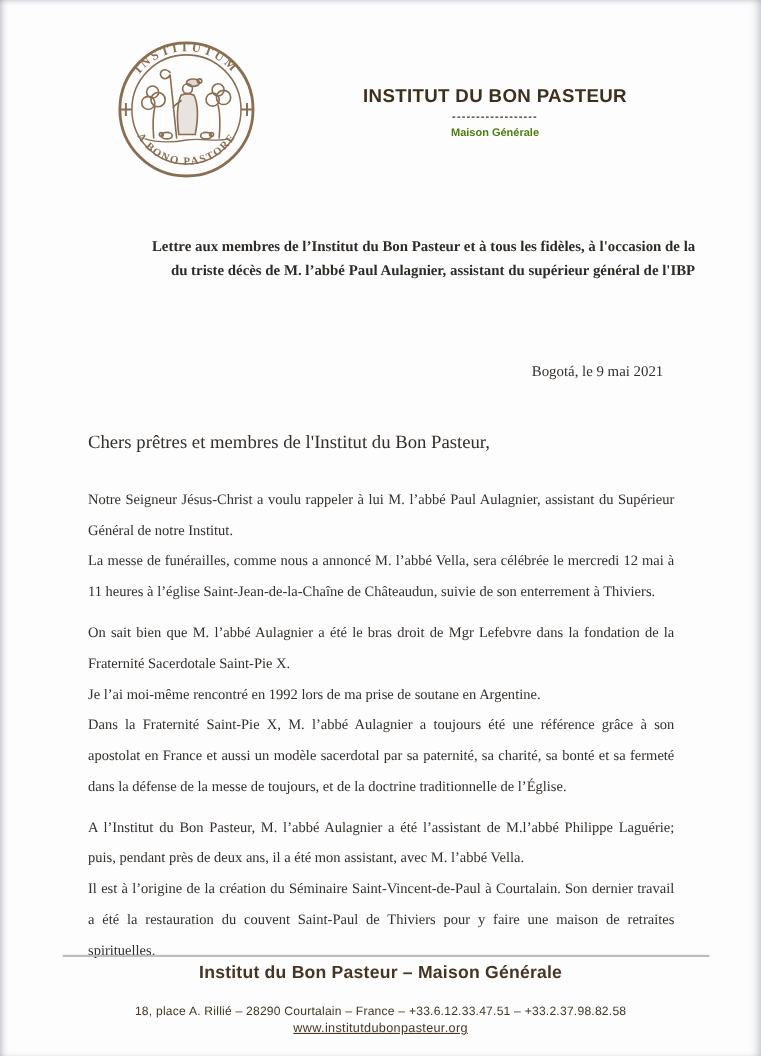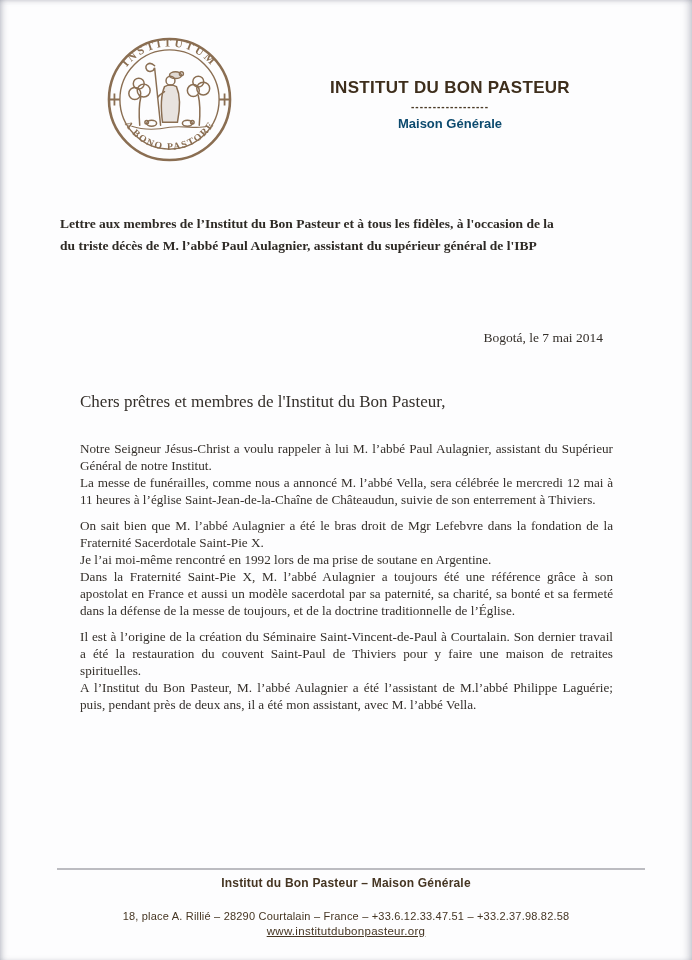--- a/index.html
+++ b/index.html
@@ -20,40 +20,40 @@
   .org-title{
     font-family:"Liberation Sans", sans-serif;font-weight:700;
     font-size:17px;letter-spacing:.3px;color:#3e2e1c;white-space:nowrap;
   }
   .dash-rule{
     font-family:"Liberation Sans", sans-serif;font-weight:700;
     font-size:10px;letter-spacing:1px;line-height:9px;color:#4a3a26;margin-top:4px;
   }
   .org-subtitle{
     font-family:"Liberation Sans", sans-serif;font-weight:600;
-    font-size:13px;color:#0c4a6e;margin-top:5px;
+    font-size:10px;color:#4d7c0f;margin-top:5px;
   }
   .subject{
     position:absolute;top:213px;left:60px;right:60px;
-    text-align:left;font-weight:700;font-size:13.5px;line-height:22px;color:#2e2a25;
+    text-align:right;font-weight:700;font-size:13.5px;line-height:22px;color:#2e2a25;
   }
   .dateline{position:absolute;top:330px;right:89px;font-size:13.5px;}
   .salutation{position:absolute;top:392px;left:80px;font-size:17px;}
   .body-text{
     position:absolute;top:440px;left:80px;width:533px;
-    font-size:13.2px;line-height:17px;text-align:justify;
+    font-size:13.2px;line-height:28px;text-align:justify;
   }
   .para{margin:0 0 9px 0;}
   .sentence{text-align:justify;}
   .footer-rule{position:absolute;top:868px;left:57px;width:588px;height:2px;background:#bcbcc1;}
   .footer{
     position:absolute;top:876px;left:0;right:0;text-align:center;
     font-family:"Liberation Sans", sans-serif;color:#453522;
   }
-  .footer-org{font-weight:700;font-size:12px;letter-spacing:.2px;}
+  .footer-org{font-weight:700;font-size:16px;letter-spacing:.2px;}
   .footer-address{font-size:11px;margin-top:20px;letter-spacing:.2px;}
   .footer-site{font-size:11.5px;margin-top:3px;letter-spacing:.3px;text-decoration:underline;}
 </style>
 </head>
 <body>
 
 <div class="page">
 
   <div class="seal">
     <svg viewBox="0 0 128 128" width="127" height="127">
@@ -113,37 +113,37 @@
     <div class="org-title">INSTITUT DU BON PASTEUR</div>
     <div class="dash-rule">------------------</div>
     <div class="org-subtitle">Maison Générale</div>
   </div>
 
   <div class="subject">
     <div>Lettre aux membres de l’Institut du Bon Pasteur et à tous les fidèles, à l'occasion de la</div>
     <div>du triste décès de M. l’abbé Paul Aulagnier, assistant du supérieur général de l'IBP</div>
   </div>
 
-  <div class="dateline">Bogotá, le 7 mai 2014</div>
+  <div class="dateline">Bogotá, le 9 mai 2021</div>
 
   <div class="salutation">Chers prêtres et membres de l'Institut du Bon Pasteur,</div>
 
   <div class="body-text">
     <div class="para">
       <div class="sentence">Notre Seigneur Jésus-Christ a voulu rappeler à lui M. l’abbé Paul Aulagnier, assistant du Supérieur Général de notre Institut.</div>
       <div class="sentence">La messe de funérailles, comme nous a annoncé M. l’abbé Vella, sera célébrée le mercredi 12 mai à 11 heures à l’église Saint-Jean-de-la-Chaîne de Châteaudun, suivie de son enterrement à Thiviers.</div>
     </div>
     <div class="para">
       <div class="sentence">On sait bien que M. l’abbé Aulagnier a été le bras droit de Mgr Lefebvre dans la fondation de la Fraternité Sacerdotale Saint-Pie X.</div>
       <div class="sentence">Je l’ai moi-même rencontré en 1992 lors de ma prise de soutane en Argentine.</div>
       <div class="sentence">Dans la Fraternité Saint-Pie X, M. l’abbé Aulagnier a toujours été une référence grâce à son apostolat en France et aussi un modèle sacerdotal par sa paternité, sa charité, sa bonté et sa fermeté dans la défense de la messe de toujours, et de la doctrine traditionnelle de l’Église.</div>
     </div>
     <div class="para">
+      <div class="sentence">A l’Institut du Bon Pasteur, M. l’abbé Aulagnier a été l’assistant de M.l’abbé Philippe Laguérie; puis, pendant près de deux ans, il a été mon assistant, avec M. l’abbé Vella.</div>
       <div class="sentence">Il est à l’origine de la création du Séminaire Saint-Vincent-de-Paul à Courtalain. Son dernier travail a été la restauration du couvent Saint-Paul de Thiviers pour y faire une maison de retraites spirituelles.</div>
-      <div class="sentence">A l’Institut du Bon Pasteur, M. l’abbé Aulagnier a été l’assistant de M.l’abbé Philippe Laguérie; puis, pendant près de deux ans, il a été mon assistant, avec M. l’abbé Vella.</div>
     </div>
   </div>
 
   <div class="footer-rule"></div>
   <footer class="footer">
     <div class="footer-org">Institut du Bon Pasteur – Maison Générale</div>
     <div class="footer-address">18, place A. Rillié – 28290 Courtalain – France – +33.6.12.33.47.51 – +33.2.37.98.82.58</div>
     <div class="footer-site">www.institutdubonpasteur.org</div>
   </footer>
 

